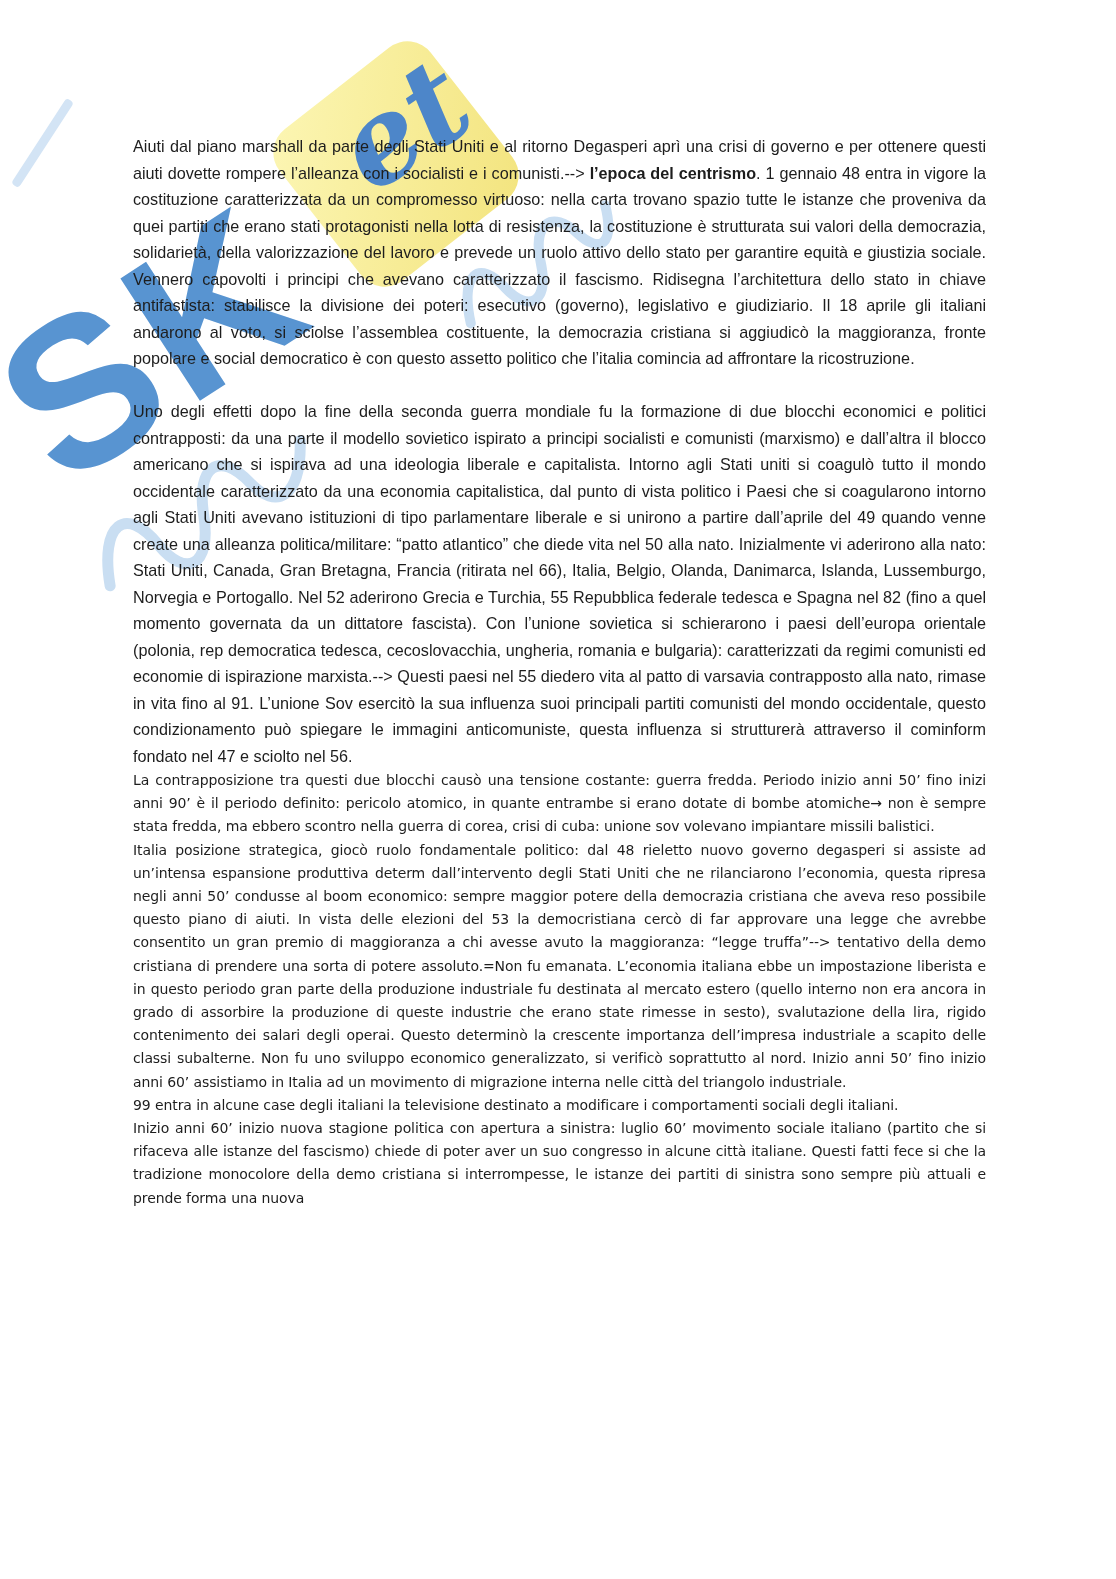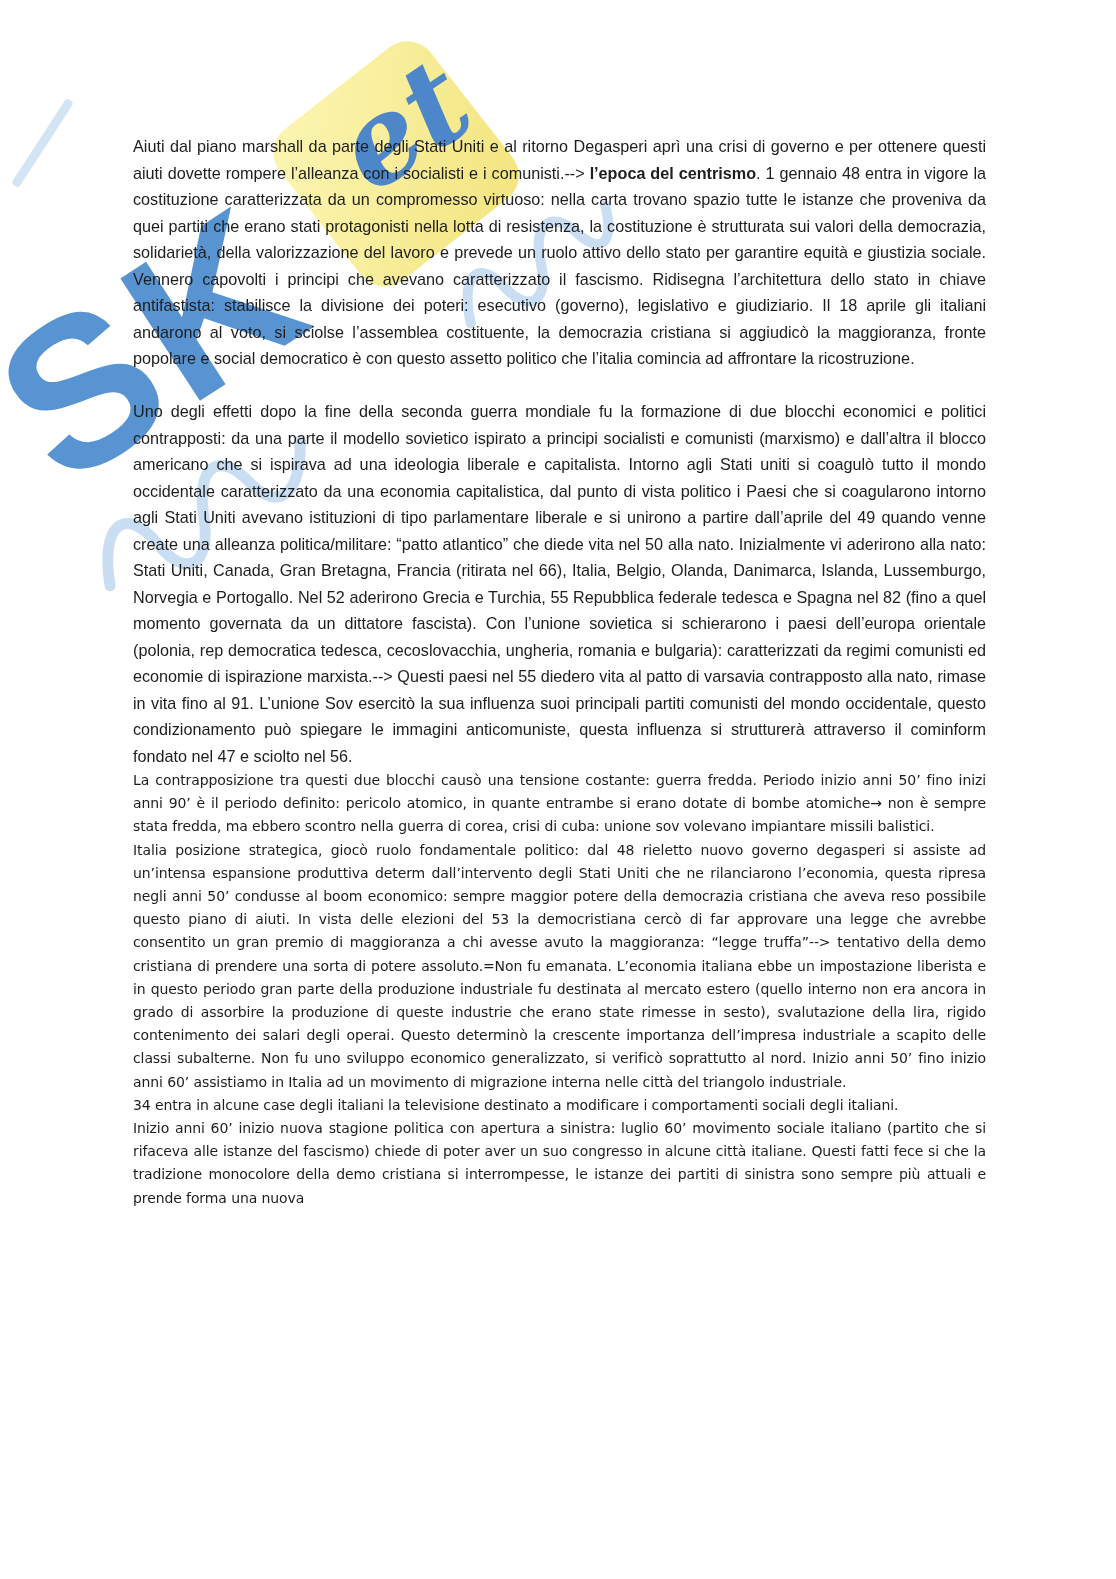--- a/index.html
+++ b/index.html
@@ -87,17 +87,17 @@
     <svg class="wm-squiggle s2" width="190" height="120" viewBox="0 0 190 120">
       <path d="M8,84 C24,36 48,32 56,72 C63,104 86,108 100,66 C113,30 136,28 146,62 C154,90 172,92 184,52" fill="none" stroke="#c9def2" stroke-width="10" stroke-linecap="round"></path>
     </svg>
   </div>
 
   <main>
       <p class="para body gap"><span>Aiuti dal piano marshall da parte degli Stati Uniti e al ritorno Degasperi aprì una crisi di governo e per ottenere questi aiuti dovette rompere l’alleanza con i socialisti e i comunisti.--&gt; </span><span class="bold">l’epoca del centrismo</span><span>. 1 gennaio 48 entra in vigore la costituzione caratterizzata da un compromesso virtuoso: nella carta trovano spazio tutte le istanze che proveniva da quei partiti che erano stati protagonisti nella lotta di resistenza, la costituzione è strutturata sui valori della democrazia, solidarietà, della valorizzazione del lavoro e prevede un ruolo attivo dello stato per garantire equità e giustizia sociale. Vennero capovolti i principi che avevano caratterizzato il fascismo. Ridisegna l’architettura dello stato in chiave antifastista: stabilisce la divisione dei poteri: esecutivo (governo), legislativo e giudiziario. Il 18 aprile gli italiani andarono al voto, si sciolse l’assemblea costituente, la democrazia cristiana si aggiudicò la maggioranza, fronte popolare e social democratico è con questo assetto politico che l’italia comincia ad affrontare la ricostruzione.</span></p>
       <p class="para body"><span>Uno degli effetti dopo la fine della seconda guerra mondiale fu la formazione di due blocchi economici e politici contrapposti: da una parte il modello sovietico ispirato a principi socialisti e comunisti (marxismo) e dall’altra il blocco americano che si ispirava ad una ideologia liberale e capitalista. Intorno agli Stati uniti si coagulò tutto il mondo occidentale caratterizzato da una economia capitalistica, dal punto di vista politico i Paesi che si coagularono intorno agli Stati Uniti avevano istituzioni di tipo parlamentare liberale e si unirono a partire dall’aprile del 49 quando venne create una alleanza politica/militare: “patto atlantico” che diede vita nel 50 alla nato. Inizialmente vi aderirono alla nato: Stati Uniti, Canada, Gran Bretagna, Francia (ritirata nel 66), Italia, Belgio, Olanda, Danimarca, Islanda, Lussemburgo, Norvegia e Portogallo. Nel 52 aderirono Grecia e Turchia, 55 Repubblica federale tedesca e Spagna nel 82 (fino a quel momento governata da un dittatore fascista). Con l’unione sovietica si schierarono i paesi dell’europa orientale (polonia, rep democratica tedesca, cecoslovacchia, ungheria, romania e bulgaria): caratterizzati da regimi comunisti ed economie di ispirazione marxista.--&gt; Questi paesi nel 55 diedero vita al patto di varsavia contrapposto alla nato, rimase in vita fino al 91. L’unione Sov esercitò la sua influenza suoi principali partiti comunisti del mondo occidentale, questo condizionamento può spiegare le immagini anticomuniste, questa influenza si strutturerà attraverso il cominform fondato nel 47 e sciolto nel 56.</span></p>
       <p class="para alt"><span>La contrapposizione tra questi due blocchi causò una tensione costante: guerra fredda. Periodo inizio anni 50’ fino inizi anni 90’ è il periodo definito: pericolo atomico, in quante entrambe si erano dotate di bombe atomiche→ non è sempre stata fredda, ma ebbero scontro nella guerra di corea, crisi di cuba: unione sov volevano impiantare missili balistici.</span></p>
       <p class="para alt"><span>Italia posizione strategica, giocò ruolo fondamentale politico: dal 48 rieletto nuovo governo degasperi si assiste ad un’intensa espansione produttiva determ dall’intervento degli Stati Uniti che ne rilanciarono l’economia, questa ripresa negli anni 50’ condusse al boom economico: sempre maggior potere della democrazia cristiana che aveva reso possibile questo piano di aiuti. In vista delle elezioni del 53 la democristiana cercò di far approvare una legge che avrebbe consentito un gran premio di maggioranza a chi avesse avuto la maggioranza: “legge truffa”--&gt; tentativo della demo cristiana di prendere una sorta di potere assoluto.=Non fu emanata. L’economia italiana ebbe un impostazione liberista e in questo periodo gran parte della produzione industriale fu destinata al mercato estero (quello interno non era ancora in grado di assorbire la produzione di queste industrie che erano state rimesse in sesto), svalutazione della lira, rigido contenimento dei salari degli operai. Questo determinò la crescente importanza dell’impresa industriale a scapito delle classi subalterne. Non fu uno sviluppo economico generalizzato, si verificò soprattutto al nord. Inizio anni 50’ fino inizio anni 60’ assistiamo in Italia ad un movimento di migrazione interna nelle città del triangolo industriale.</span></p>
-      <p class="para alt"><span>34 entra in alcune case degli italiani la televisione destinato a modificare i comportamenti sociali degli italiani.</span></p>
+      <p class="para alt"><span>99 entra in alcune case degli italiani la televisione destinato a modificare i comportamenti sociali degli italiani.</span></p>
       <p class="para alt"><span>Inizio anni 60’ inizio nuova stagione politica con apertura a sinistra: luglio 60’ movimento sociale italiano (partito che si rifaceva alle istanze del fascismo) chiede di poter aver un suo congresso in alcune città italiane. Questi fatti fece si che la tradizione monocolore della demo cristiana si interrompesse, le istanze dei partiti di sinistra sono sempre più attuali e prende forma una nuova</span></p>
     </main>
 
 </div>
 
 </body></html>

